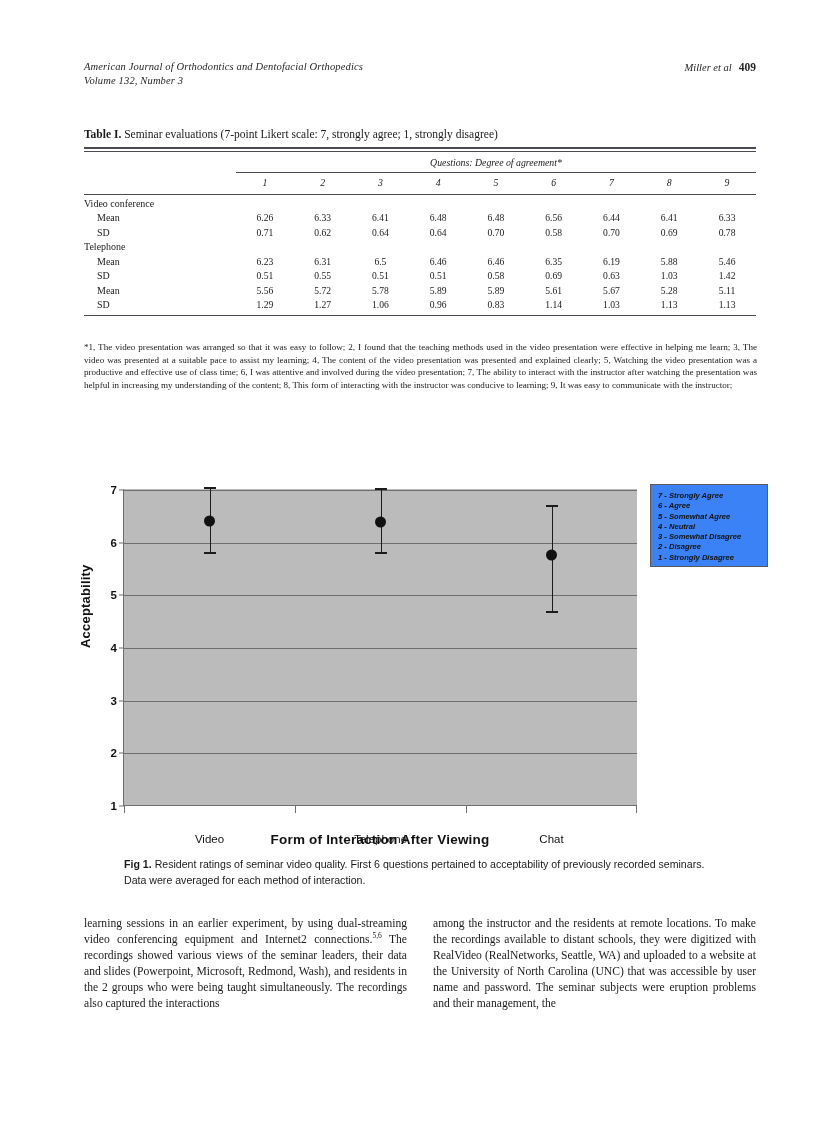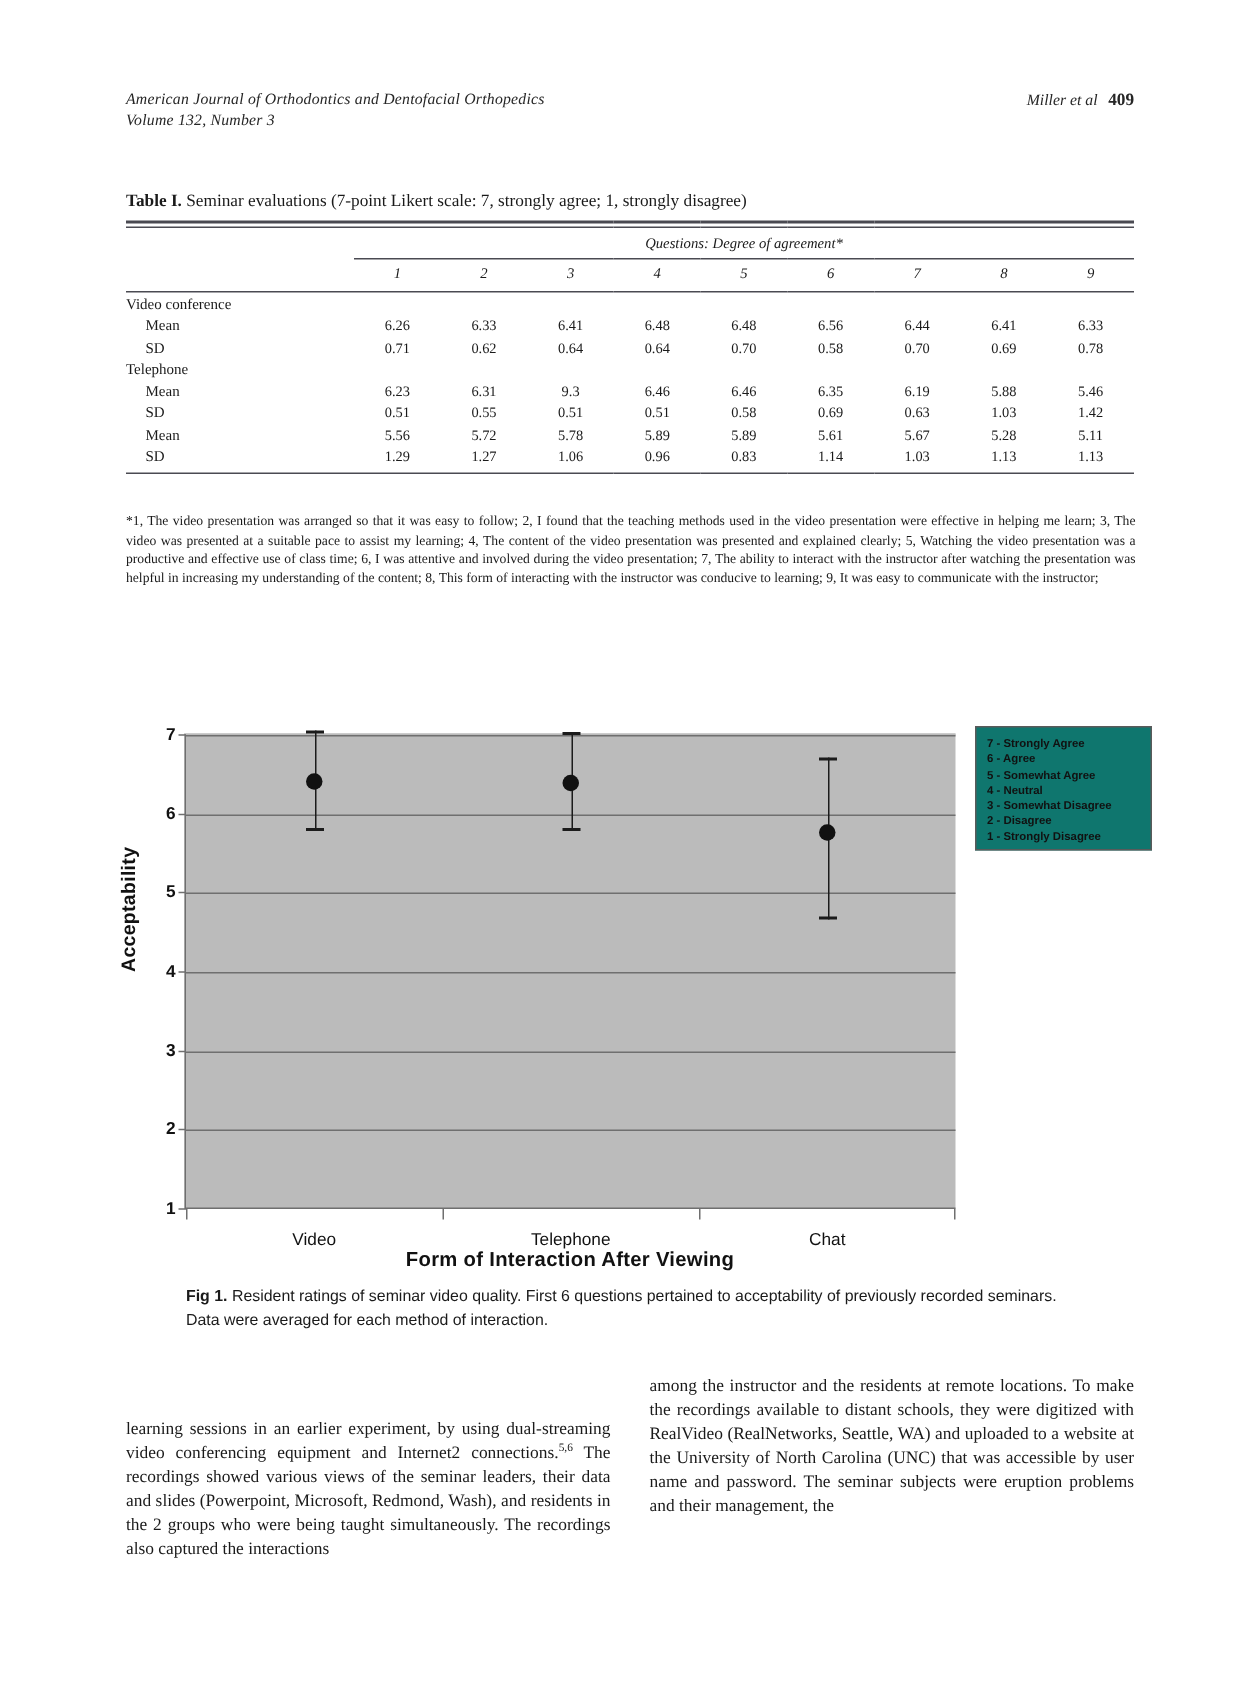--- a/index.html
+++ b/index.html
@@ -217,21 +217,21 @@
   .xtick-mark {
     position: absolute;
     top: 100%;
     width: 0;
     height: 7px;
     border-left: 1.4px solid #6f6f6f;
   }
   .xtick-label {
     position: absolute;
     top: 100%;
-    margin-top: 15px;
+    margin-top: 27px;
     transform: translateX(-50%);
     font-family: "Liberation Sans", sans-serif;
     font-size: 11.5px;
     color: #111;
     white-space: nowrap;
   }
   .xaxis-title {
     position: absolute;
     left: 39px;
     width: 514px;
@@ -270,23 +270,24 @@
     left: -5.5px;
     width: 11px;
     height: 11px;
     border-radius: 50%;
     background: #111;
     transform: translateY(-50%);
   }
 
   .legend-box {
     position: absolute;
-    background: #0f766e;
+    background: #3b82f6;
     border: 1.4px solid #5a5a5a;
     box-sizing: border-box;
+    font-style: italic;
   }
   .legend-scale {
     left: 566px;
     top: 14px;
     width: 118px;
     height: 83px;
     padding: 6px 0 0 7px;
   }
   .legend-scale .litem {
     font-family: "Liberation Sans", sans-serif;
@@ -366,21 +367,21 @@
   .body-col {
     position: absolute;
     top: 916px;
     width: 323px;
     font-size: 11.6px;
     line-height: 16.1px;
     text-align: justify;
     text-justify: inter-word;
     color: #1a1a1a;
   }
-  .body-col.left  { left: 84px; margin-top: 29px; }
+  .body-col.left  { left: 84px; }
   .body-col.right { left: 433px; }
   .body-col sup {
     font-size: 7.6px;
     vertical-align: super;
     line-height: 0;
   }
 </style>
 </head>
 <body>
 
@@ -473,21 +474,21 @@
         </tr>
 
         <tr>
           <td class="rowlabel">Telephone</td>
           <td colspan="9"></td>
         </tr>
         <tr>
           <td class="rowlabel indent">Mean</td>
           <td class="cellval">6.23</td>
           <td class="cellval">6.31</td>
-          <td class="cellval">9.3</td>
+          <td class="cellval">6.5</td>
           <td class="cellval">6.46</td>
           <td class="cellval">6.46</td>
           <td class="cellval">6.35</td>
           <td class="cellval">6.19</td>
           <td class="cellval">5.88</td>
           <td class="cellval">5.46</td>
         </tr>
         <tr>
           <td class="rowlabel indent">SD</td>
           <td class="cellval">0.51</td>

